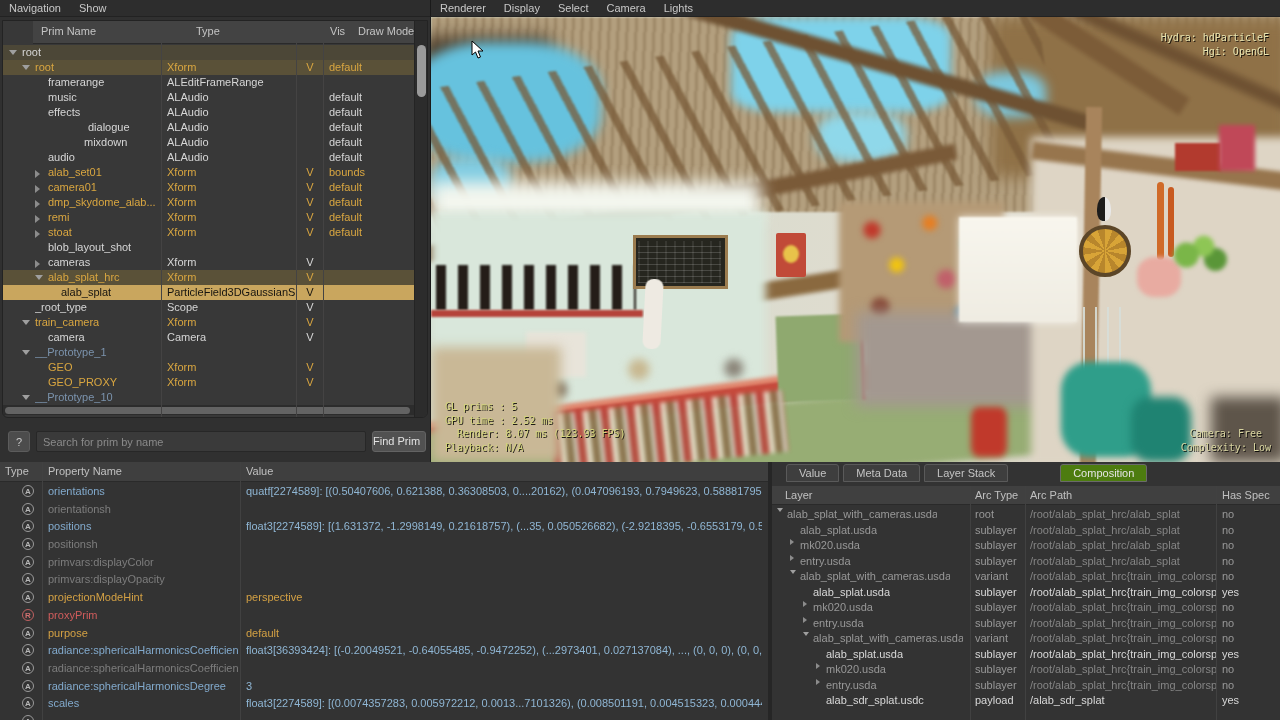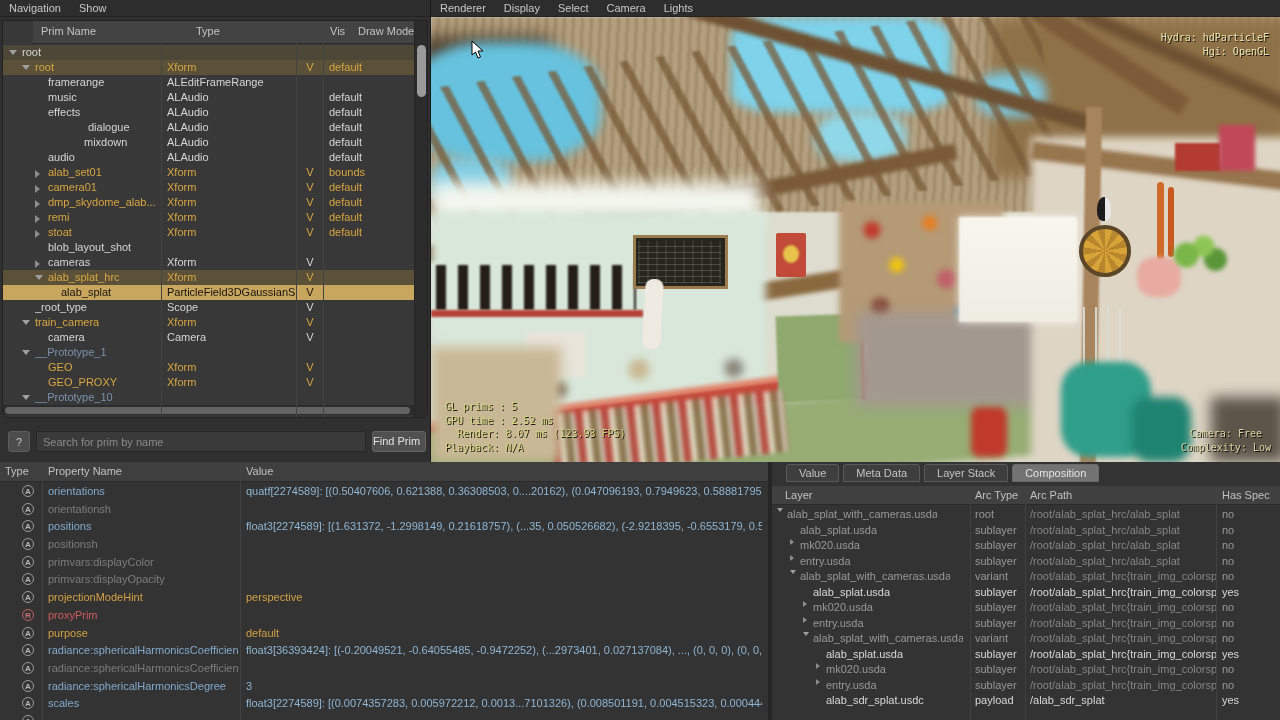--- a/index.html
+++ b/index.html
@@ -50,21 +50,21 @@
   .picon.r{border-color:#c06060;color:#d07070;}
   .pname{position:absolute;left:48px;top:2px;width:190px;white-space:nowrap;overflow:hidden;}
   .pvalue{position:absolute;left:246px;top:2px;width:516px;white-space:nowrap;overflow:hidden;}
   .n-blue{color:#82aacd;}.n-dim{color:#7d7d7d;}.n-orange{color:#d4a144;}.n-red{color:#d05c5c;}
   .v-blue{color:#8fb6d4;}.v-orange{color:#d4a144;}
   
   #divider-v{position:absolute;left:768px;top:462px;width:4px;height:258px;background:#262626;}
   #comp{position:absolute;left:772px;top:462px;width:508px;height:258px;background:#333333;overflow:hidden;}
   #comp-tabs{position:absolute;left:14px;top:2px;height:18px;display:flex;gap:4px;}
   .tab{background:#3e3e3e;border:1px solid #5a5a5a;border-radius:3px 3px 0 0;padding:2px 12px 1px 12px;color:#c4c4c4;}
-  .tab.active{background:#737373;border-color:#6a6a6a;color:#e4e4e4;}
+  .tab.active{background:#4d7c0f;border-color:#6a6a6a;color:#e4e4e4;margin-left:48px;}
   #comp-header{position:absolute;left:0;top:24px;width:100%;height:18px;background:#404040;border-bottom:1px solid #2a2a2a;}
   #comp-header span{position:absolute;top:3px;color:#c0c0c0;}
   .ch-layer{left:13px;}.ch-arctype{left:203px;}.ch-arcpath{left:258px;}.ch-spec{left:450px;}
   .comp-sep{position:absolute;top:24px;width:1px;height:234px;background:#414141;}
   #comp-rows{position:absolute;left:0;top:45px;width:508px;}
   .crow{position:relative;height:15.5px;width:508px;}
   .crow span{position:absolute;top:1px;white-space:nowrap;overflow:hidden;}
   .clayer{max-width:150px;}
   .carc{left:203px;width:52px;}
   .cpath{left:258px;width:186px;}

